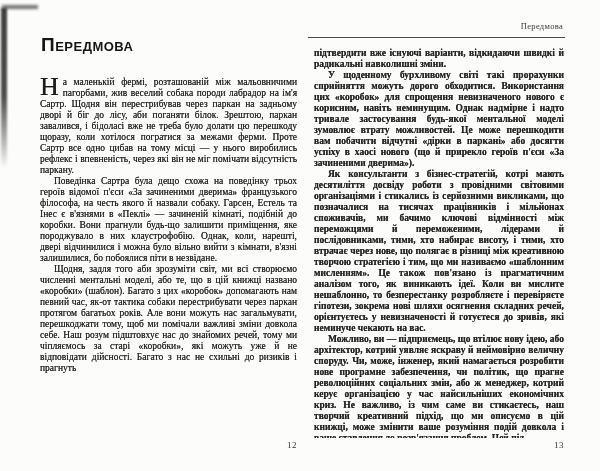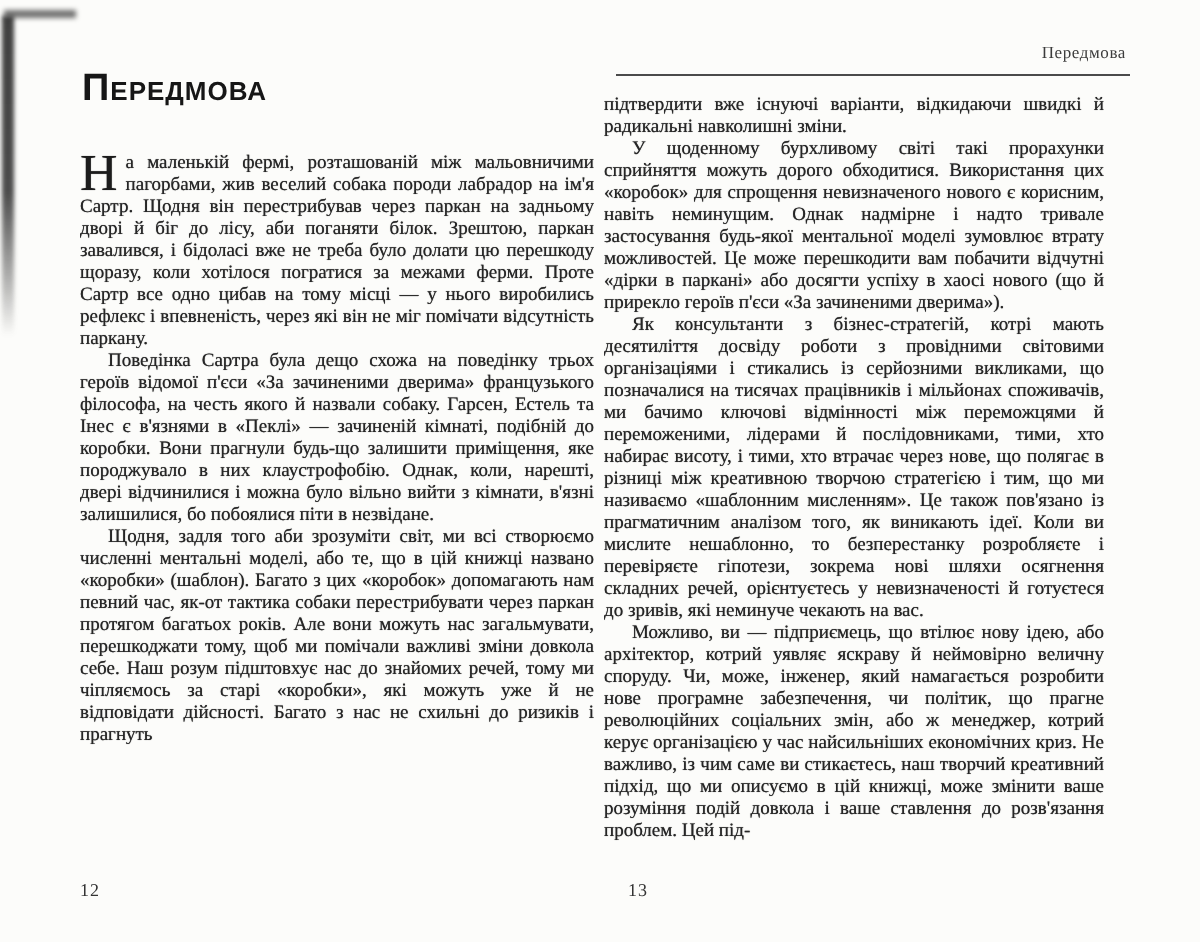--- a/index.html
+++ b/index.html
@@ -50,39 +50,39 @@
   .bodytext {
     position: absolute;
     text-align: justify;
     font-size: 9.5px;
     line-height: 11px;
     color: #262626;
     text-shadow: 0 0 0.4px rgba(35,35,35,0.85);
     overflow: hidden;
   }
   .page-left  .bodytext { left: 40px; top: 77px; width: 257px; height: 356px; }
-  .page-right .bodytext { left: 2px; top: 48px; width: 250px; height: 390px; }
+  .page-right .bodytext { left: 14px; top: 48px; width: 250px; height: 390px; font-weight: bold; }
 
   .para { margin: 0; }
   .para.indent { text-indent: 14px; }
 
   .dropcap {
     float: left;
     font-size: 26px;
     line-height: 20px;
     padding: 0 4px 0 0;
     color: #1c1c1c;
     text-shadow: 0 0 0.4px rgba(25,25,25,0.9);
   }
 
   
   .page-number {
     position: absolute;
     top: 440px;
-    text-align: left;
+    text-align: right;
     font-size: 9px;
     letter-spacing: 0.5px;
     color: #333333;
   }
   .page-left  .page-number { left: 40px; width: 257px; }
   .page-right .page-number { left: 14px; width: 250px; }
 
   
   .scan-shadow-v {
     position: absolute;

